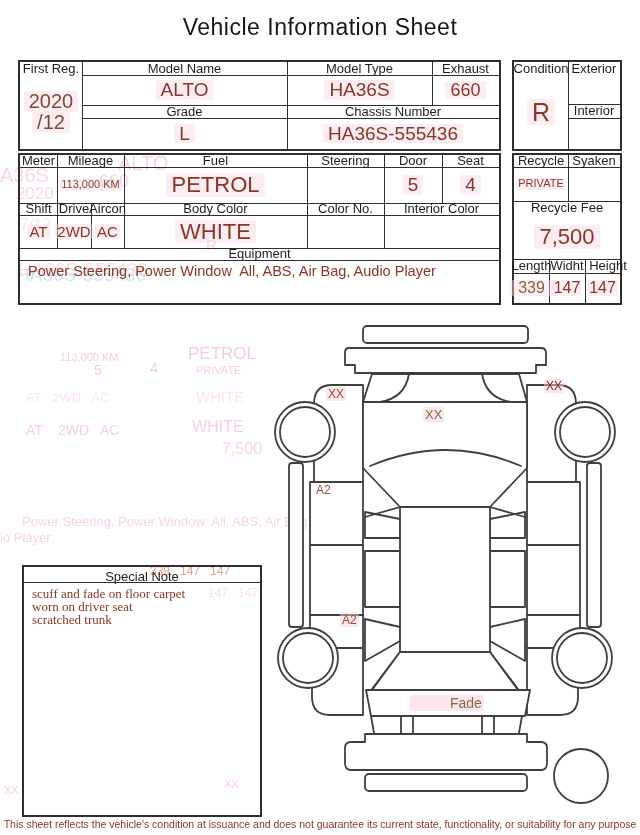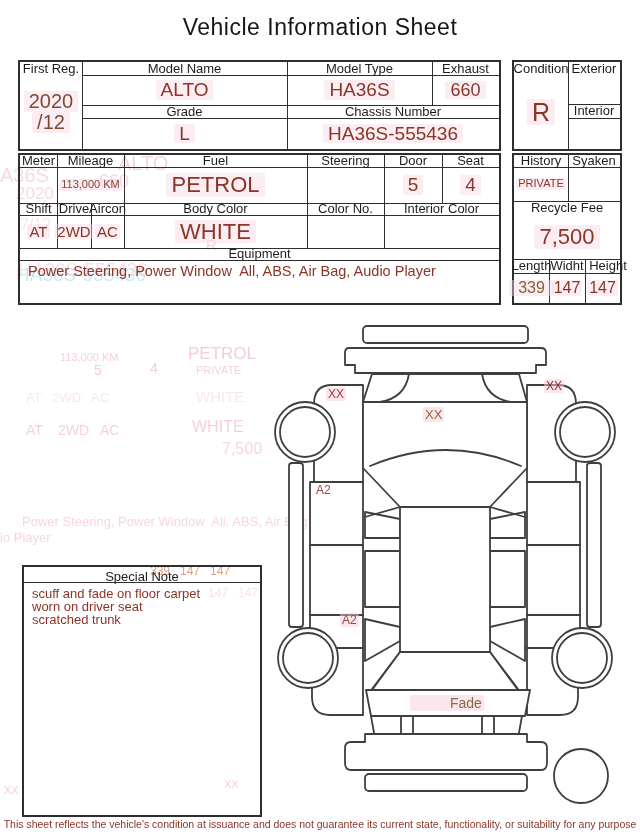--- a/index.html
+++ b/index.html
@@ -16,21 +16,21 @@
         white-space:pre;line-height:1.05;}
   .cell.col{flex-direction:column;}
   .lbl{font-size:13px;color:#1d1d1d;}
   .vr{color:#8a3527;}
   .vm{color:#7f4a33;}
   .vb{color:#8a6239;}
   .hl-bg{background:rgba(249,214,228,.45);border-radius:2px;padding:0 5px;}
   .equip-text{justify-content:flex-start;align-items:flex-start;padding:4px 0 0 6px;
               font-size:14.5px;color:#8a3527;white-space:pre-wrap;text-align:left;}
   
-  .sn-line{font-size:13px;line-height:13px;color:#8a3527;}
+  .sn-line{font-size:13px;line-height:13px;color:#8a3527;font-family:Liberation Serif, serif;}
   #special-note-lines{position:absolute;left:8px;top:20px;width:222px;text-align:left;}
   
   #ghost-layer{position:absolute;left:0;top:0;width:640px;height:835px;z-index:1;}
   .ghost{position:absolute;font-weight:500;white-space:pre;pointer-events:none;}
   
   #diagram{position:absolute;left:268px;top:308px;width:372px;height:500px;z-index:2;}
   #diagram svg{position:absolute;left:0;top:0;}
   #diagram-labels{position:absolute;left:0;top:0;width:372px;height:500px;z-index:3;}
   .dlabel{position:absolute;font-weight:500;white-space:pre;}
   .dlabel.dl-hl{background:rgba(249,205,222,.5);border-radius:2px;padding:0 2px;}
@@ -188,21 +188,21 @@
 
   <div class="box" style="left:512px;top:153px;width:106px;height:148px">
     <i class="vl" style="left:54px;top:0;height:46px"></i>
     <i class="hl" style="left:0;top:12px;width:106px"></i>
     <i class="hl" style="left:0;top:46px;width:106px"></i>
     <i class="hl" style="left:0;top:104px;width:106px"></i>
     <i class="hl" style="left:0;top:118px;width:106px"></i>
     <i class="vl" style="left:35px;top:104px;height:44px"></i>
     <i class="vl" style="left:71px;top:104px;height:44px"></i>
 
-    <div class="cell lbl" style="left:0;top:0;width:54px;height:12px">History</div>
+    <div class="cell lbl" style="left:0;top:0;width:54px;height:12px">Recycle</div>
     <div class="cell lbl" style="left:54px;top:0;width:52px;height:12px">Syaken</div>
     <div class="cell" style="left:0;top:12px;width:54px;height:34px">
       <span class="hl-bg vr" style="font-size:11px;padding:0 2px">PRIVATE</span>
     </div>
     <div class="cell lbl" style="left:0;top:46px;width:106px;height:14px">Recycle Fee</div>
     <div class="cell" style="left:0;top:60px;width:106px;height:44px">
       <span class="hl-bg vr" style="font-size:22px">7,500</span>
     </div>
     <div class="cell lbl" style="left:0;top:104px;width:35px;height:14px">Length</div>
     <div class="cell lbl" style="left:35px;top:104px;width:36px;height:14px">Widht</div>

